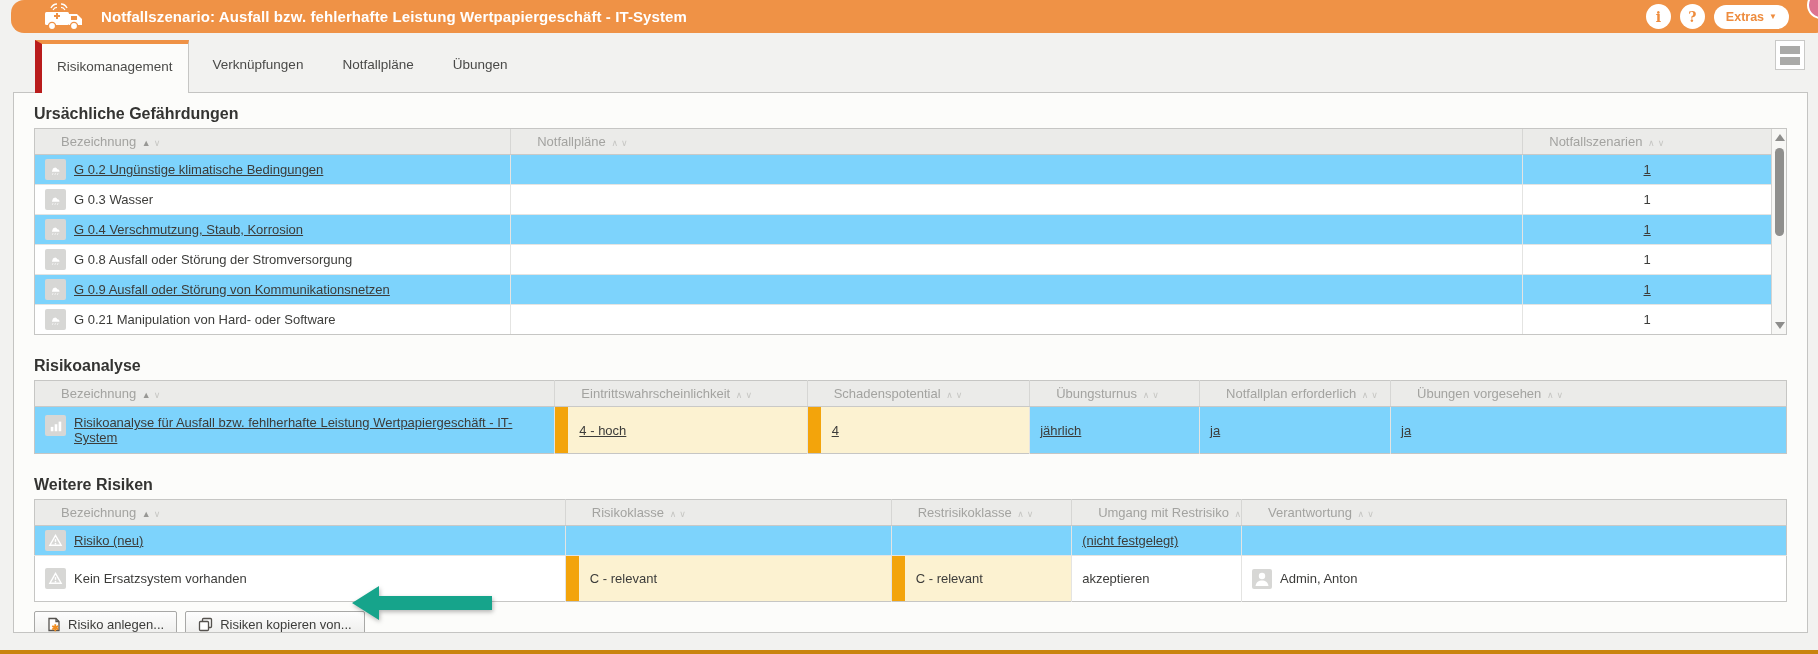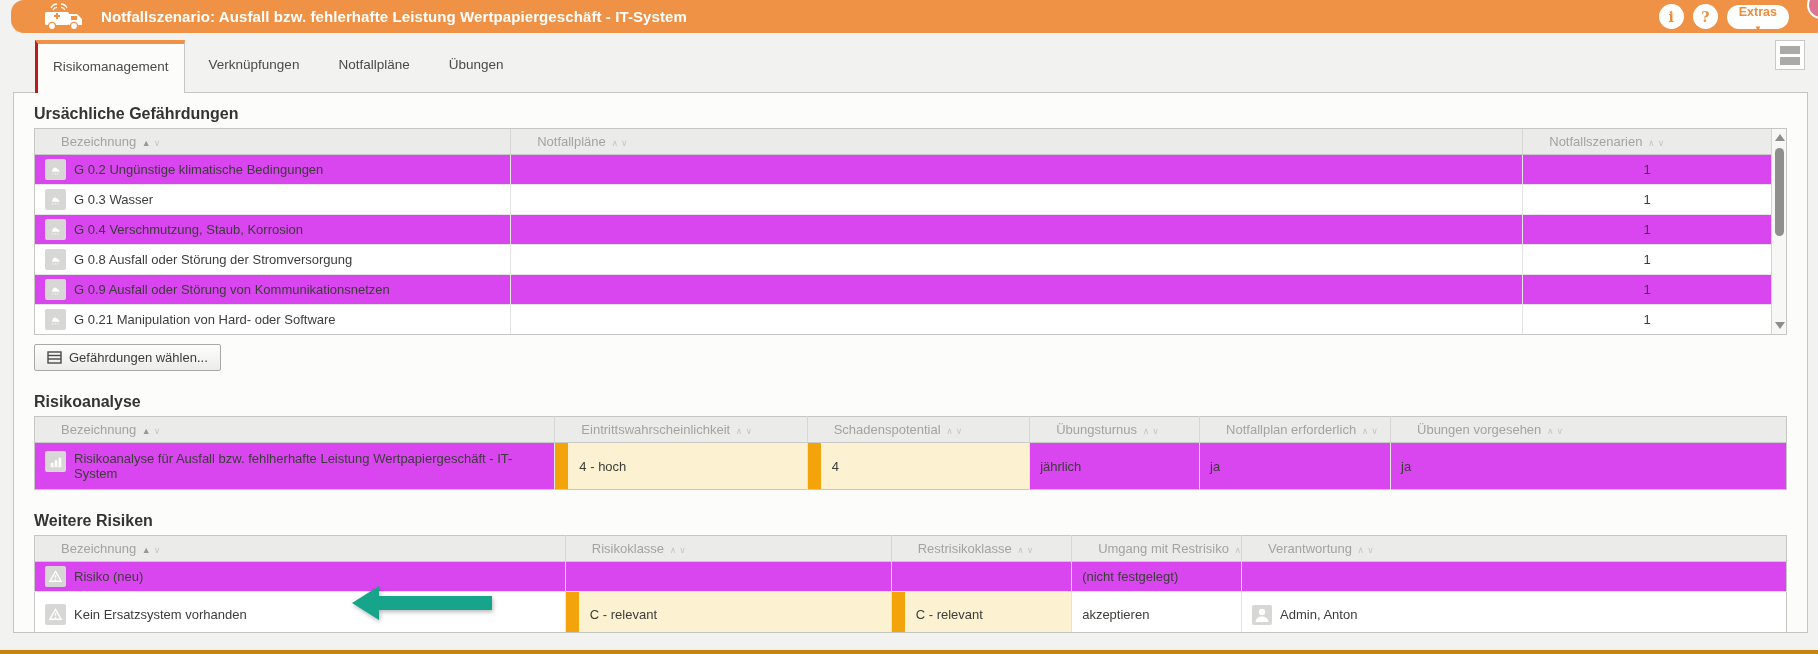--- a/index.html
+++ b/index.html
@@ -16,36 +16,36 @@
   .amb-icon { width:46px; height:30px; margin-left:16px; flex:0 0 auto; }
   .app-title { color:#fff; font-weight:bold; font-size:15px; margin-left:14px; letter-spacing:.1px; }
   .header-right { margin-left:auto; display:flex; align-items:center; gap:9px; margin-right:26px; }
   .round-btn {
     width:25px; height:25px; border-radius:50%; background:#fff; color:#ee8c3e;
     font-weight:bold; font-size:14px; display:flex; align-items:center; justify-content:center;
     cursor:pointer; font-family:"DejaVu Serif", serif;
   }
   .extras-btn {
     height:24px; background:#fff; border-radius:12px; padding:0 12px;
-    color:#ee8c3e; font-weight:bold; font-size:12.5px; display:flex; align-items:center; gap:5px; cursor:pointer;flex-direction:column;
+    color:#ee8c3e; font-weight:bold; font-size:12.5px; display:flex; align-items:center; gap:5px; cursor:pointer;
   }
   .extras-btn .chev { font-size:8px; }
   .close-badge {
     position:absolute; top:-9px; right:-6px; width:28px; height:28px; border-radius:50%;
     background:#dd7490; border:2px solid #fff; color:#fff; font-size:11px;
     display:flex; align-items:flex-end; justify-content:center; padding-bottom:3px;
   }
   
   .tabbar { position:absolute; top:40px; left:35px; display:flex; z-index:3; }
   .tab {
     height:52px; line-height:50px; padding:0 15px; margin-right:9px;
     font-size:13.5px; color:#4a4a48; cursor:pointer; white-space:nowrap;
   }
   .tab.active {
-    background:#fcfcfa; border-left:3px solid #b91c1c; border-right:1px solid #c6c6c4;
+    background:#fcfcfa; border-left:7px solid #b91c1c; border-right:1px solid #c6c6c4;
     border-top:4px solid #ef9246; height:53px; line-height:46px;
   }
   .layout-toggle {
     position:absolute; top:40px; right:13px; width:30px; height:30px; background:#fff;
     border:1px solid #c9c9c7; display:flex; flex-direction:column; gap:3px;
     align-items:center; justify-content:center; cursor:pointer; z-index:3;
   }
   .layout-toggle .bar { width:20px; height:8px; background:#aaaaa8; }
   
   .panel {
@@ -61,21 +61,21 @@
     background:#ebebe9; color:#a3a3a0; font-weight:normal; text-align:left;
     padding:5px 26px; border-right:1px solid #d6d6d4; border-bottom:1px solid #c9c9c7;
     white-space:nowrap; overflow:hidden; cursor:pointer; height:26px;
   }
   th:last-child { border-right:none; }
   td {
     padding:4px 10px; border-right:1px solid #e4e4e2; border-bottom:1px solid #e4e4e2;
     vertical-align:middle; overflow:hidden;
   }
   td:last-child { border-right:none; }
-  tr.odd td { background:#d946ef; }
+  tr.odd td { background:#7dd3fc;text-decoration:underline; }
   tr.even td { background:#ffffff; }
   tr:last-child td { border-bottom:none; }
   .num { text-align:center; }
   .si { font-size:9px; color:#c6c6c3; margin-left:2px; letter-spacing:1px; }
   .si.act { color:#989895; }
   .cellflex { display:flex; align-items:center; gap:8px; }
   .cellflex.top { align-items:flex-start; }
   .rowicon { width:21px; height:21px; border-radius:2px; background:#d7d7d5; flex:0 0 auto;
              display:flex; align-items:center; justify-content:center; }
   .mini-person { width:20px; height:20px; border-radius:2px; background:#d7d7d5; flex:0 0 auto; }
@@ -276,30 +276,20 @@
           <td class="num"><span>1</span></td>
         </tr>
       </tbody>
     </table>
     <div class="vscroll">
       <div class="arr up"></div>
       <div class="thumb"></div>
       <div class="arr dn"></div>
     </div>
   </div>
-  <div class="btnrow">
-    <button class="ui-btn">
-      <svg width="15" height="13" viewBox="0 0 15 13">
-          <rect x="1" y="1" width="13" height="11" fill="none" stroke="#4a4a48" stroke-width="1.4"></rect>
-          <line x1="1" y1="4.5" x2="14" y2="4.5" stroke="#4a4a48" stroke-width="1.4"></line>
-          <line x1="1" y1="8" x2="14" y2="8" stroke="#4a4a48" stroke-width="1.4"></line>
-        </svg>
-      <span>Gefährdungen wählen...</span>
-    </button>
-  </div>
 
   <div class="sec-title mt">Risikoanalyse</div>
   <table class="tbl-bordered">
     <colgroup>
         <col style="width:29.7%">
         <col style="width:14.4%">
         <col style="width:12.7%">
         <col style="width:9.7%">
         <col style="width:10.9%">
         <col style="width:22.6%">

